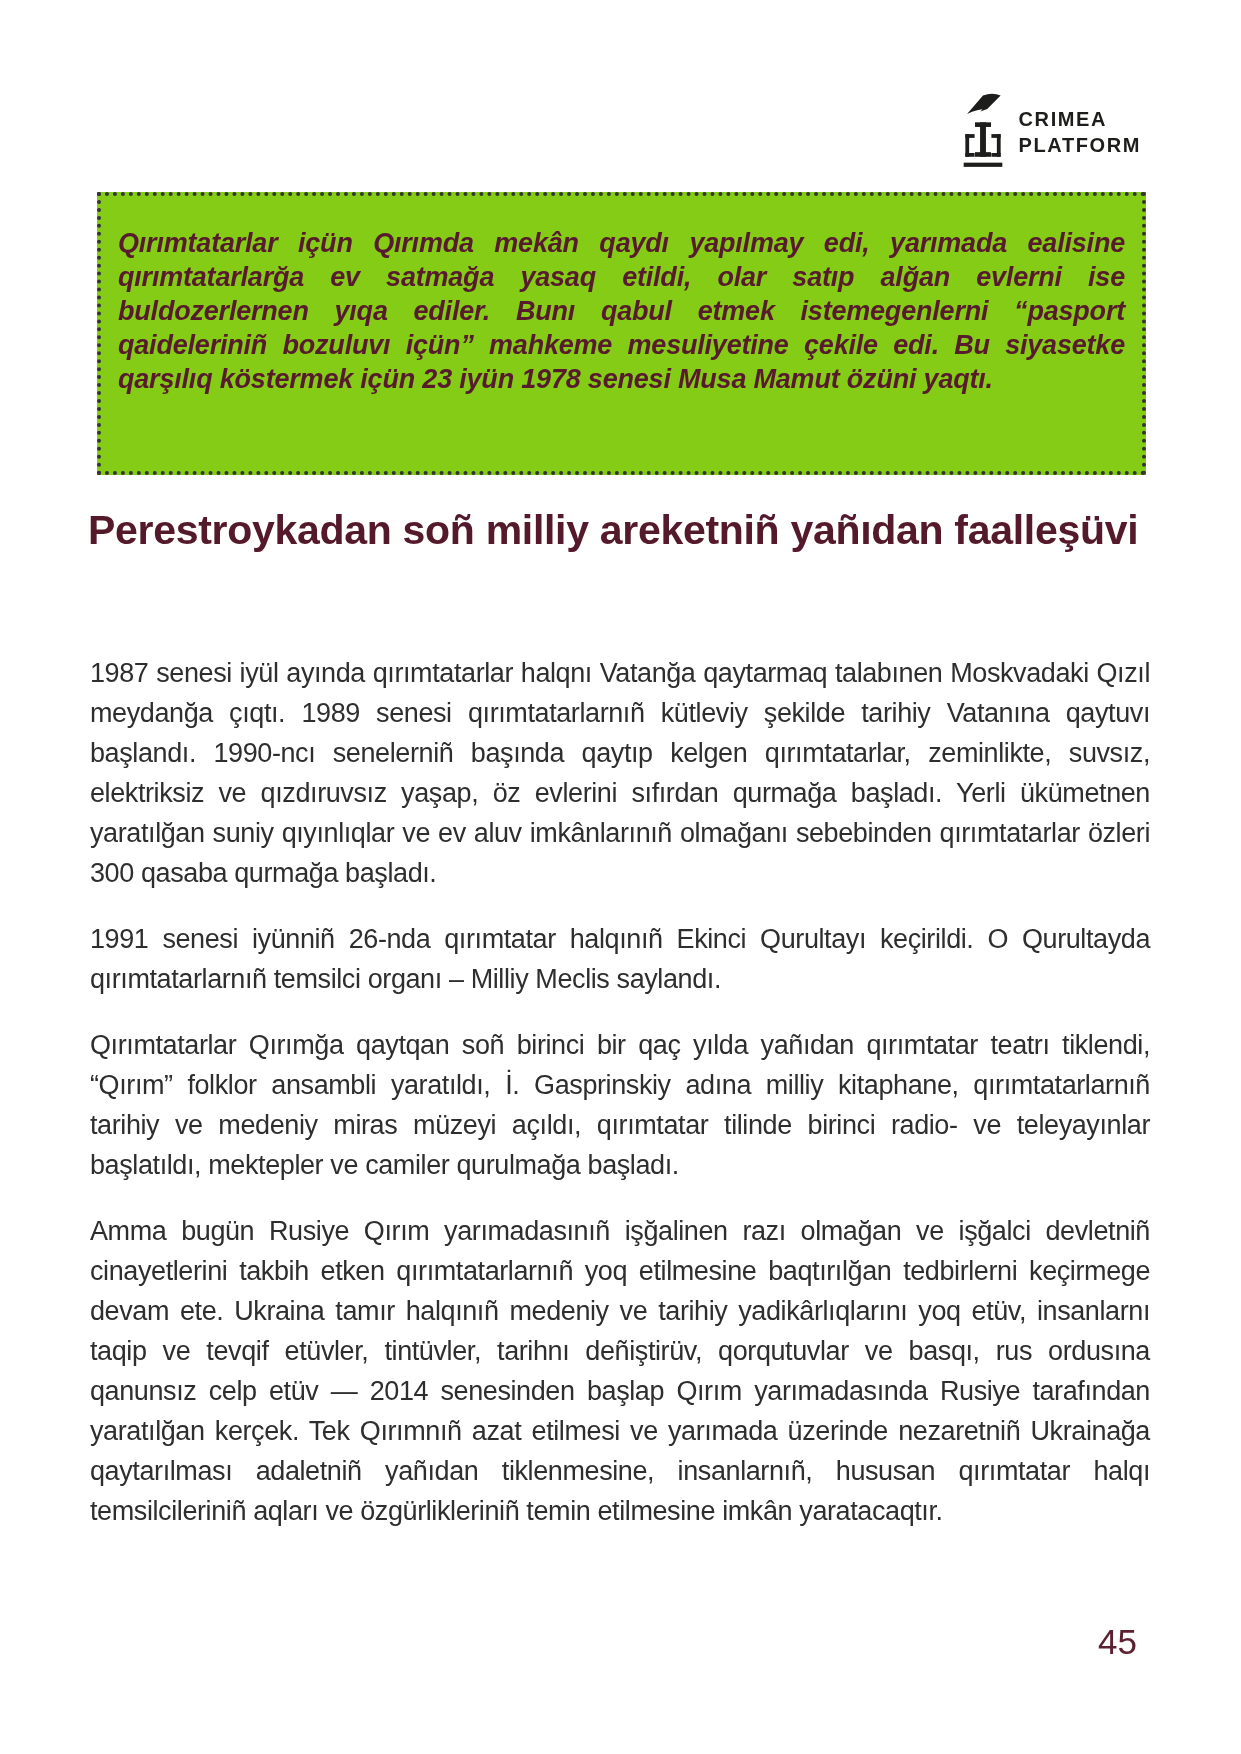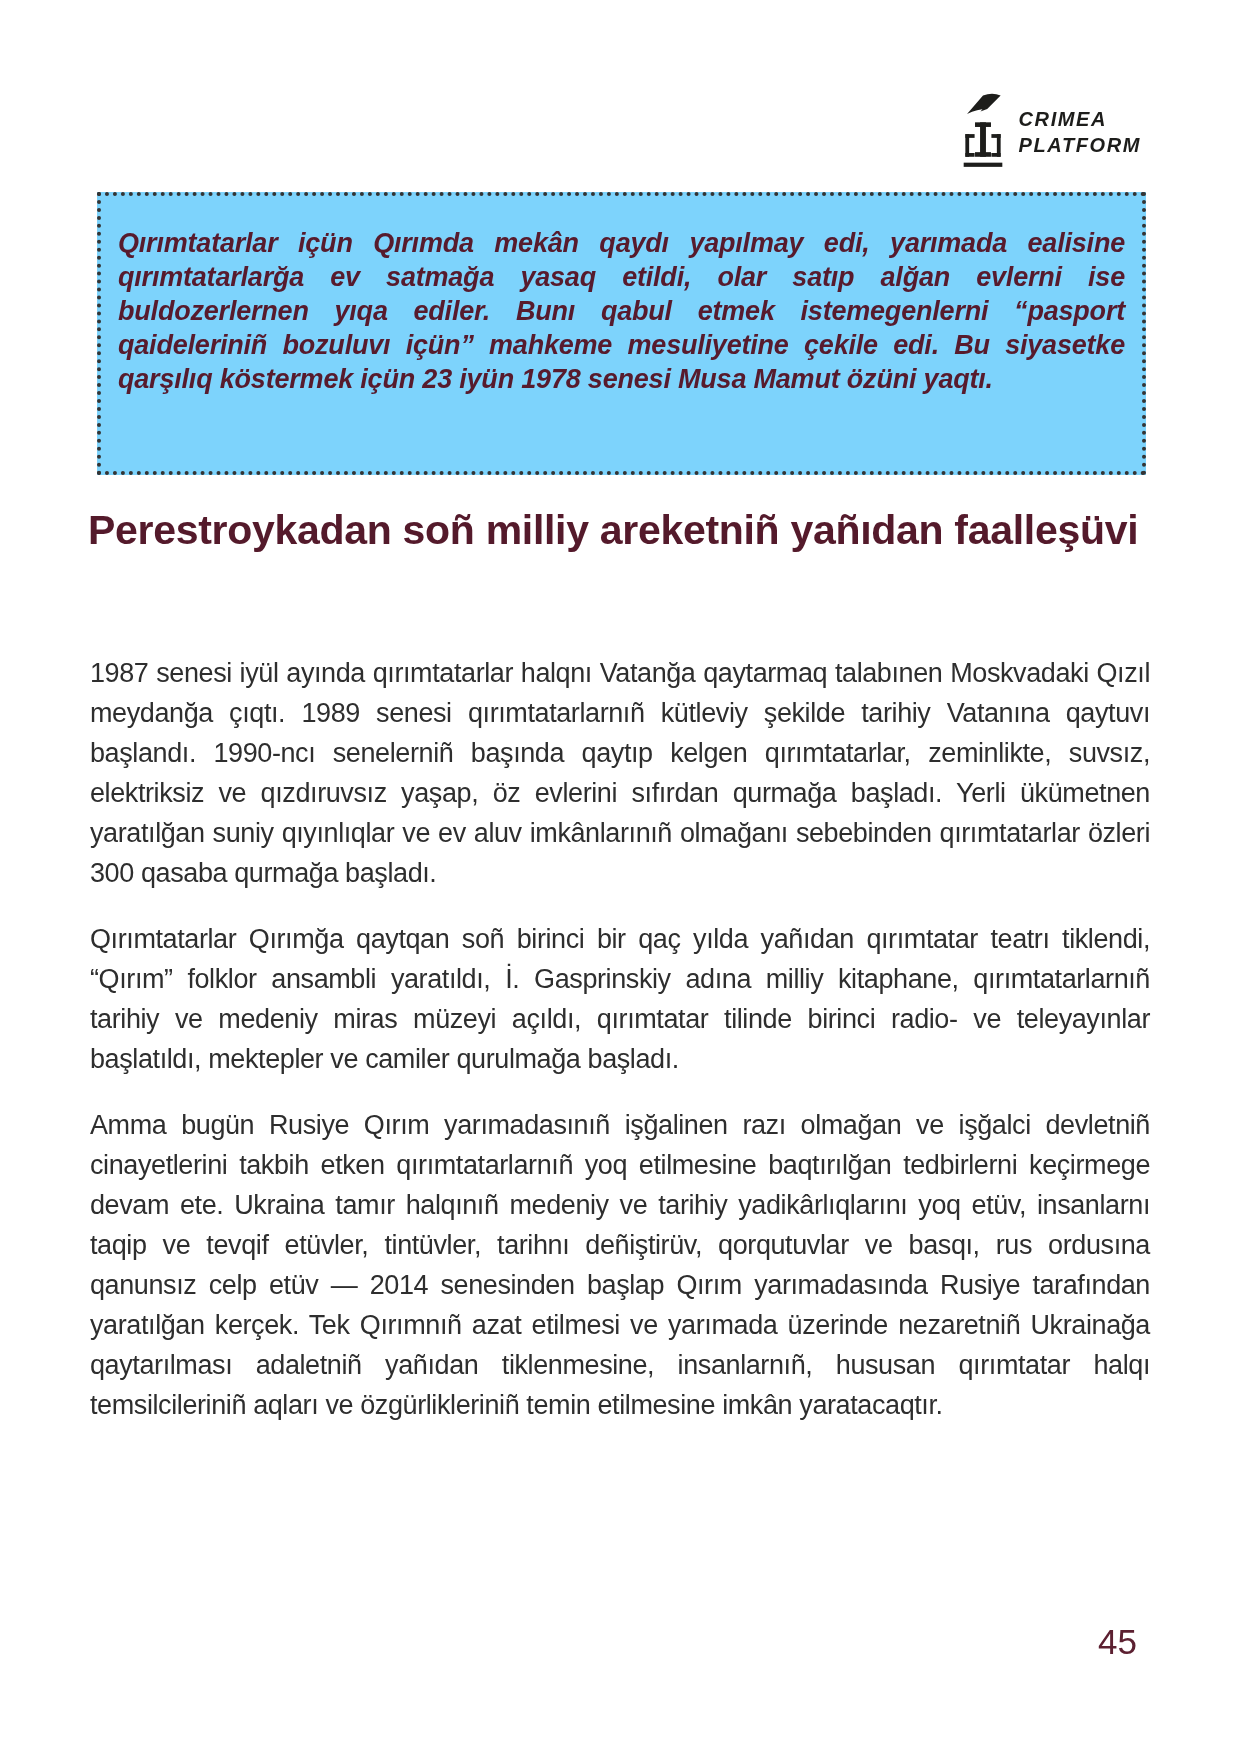--- a/index.html
+++ b/index.html
@@ -25,34 +25,33 @@
   .logo-icon svg { display: block; }
   .logo-text {
     display: flex;
     flex-direction: column;
     justify-content: space-between;
     color: #1d1d1b;
     font-weight: 700;
     font-size: 20px;
     letter-spacing: 1.6px;
     line-height: 26px;
-    font-style: italic;
   }
 
   
   .quote-box {
     position: absolute;
     top: 192px;
     left: 97px;
     width: 1049px;
     min-height: 283px;
     box-sizing: border-box;
     border: 4px dotted #343434;
     padding: 30px 17px 26px 17px;
-    background: #7dd3fc;
+    background: #84cc16;
   }
   .quote-box p {
     margin: 0;
     font-style: italic;
     font-weight: 700;
     font-size: 27px;
     line-height: 34px;
     color: #571b2d;
     text-align: justify;
     letter-spacing: -0.2px;
@@ -133,19 +132,20 @@
   </header>
 
   <section class="quote-box">
     <p>Qırımtatarlar içün Qırımda mekân qaydı yapılmay edi, yarımada ealisine qırımtatarlarğa ev satmağa yasaq etildi, olar satıp alğan evlerni ise buldozerlernen yıqa ediler. Bunı qabul etmek istemegenlerni “pasport qaideleriniñ bozuluvı içün” mahkeme mesuliyetine çekile edi. Bu siyasetke qarşılıq köstermek içün 23 iyün 1978 senesi Musa Mamut özüni yaqtı.</p>
   </section>
 
   <h1 class="page-heading">Perestroykadan soñ milliy areketniñ yañıdan faalleşüvi</h1>
 
   <main class="body-text">
     <p>1987 senesi iyül ayında qırımtatarlar halqnı Vatanğa qaytarmaq talabınen Moskvadaki Qızıl meydanğa çıqtı. 1989 senesi qırımtatarlarnıñ kütleviy şekilde tarihiy Vatanına qaytuvı başlandı. 1990-ncı senelerniñ başında qaytıp kelgen qırımtatarlar, zeminlikte, suvsız, elektriksiz ve qızdıruvsız yaşap, öz evlerini sıfırdan qurmağa başladı. Yerli ükümetnen yaratılğan suniy qıyınlıqlar ve ev aluv imkânlarınıñ olmağanı sebebinden qırımtatarlar özleri 300 qasaba qurmağa başladı.</p>
+    <p>1991 senesi iyünniñ 26-nda qırımtatar halqınıñ Ekinci Qurultayı keçirildi. O Qurultayda qırımtatarlarnıñ temsilci organı – Milliy Meclis saylandı.</p>
     <p>Qırımtatarlar Qırımğa qaytqan soñ birinci bir qaç yılda yañıdan qırımtatar teatrı tiklendi, “Qırım” folklor ansambli yaratıldı, İ. Gasprinskiy adına milliy kitaphane, qırımtatarlarnıñ tarihiy ve medeniy miras müzeyi açıldı, qırımtatar tilinde birinci radio- ve teleyayınlar başlatıldı, mektepler ve camiler qurulmağa başladı.</p>
     <p>Amma bugün Rusiye Qırım yarımadasınıñ işğalinen razı olmağan ve işğalci devletniñ cinayetlerini takbih etken qırımtatarlarnıñ yoq etilmesine baqtırılğan tedbirlerni keçirmege devam ete. Ukraina tamır halqınıñ medeniy ve tarihiy yadikârlıqlarını yoq etüv, insanlarnı taqip ve tevqif etüvler, tintüvler, tarihnı deñiştirüv, qorqutuvlar ve basqı, rus ordusına qanunsız celp etüv  — 2014 senesinden başlap Qırım yarımadasında Rusiye tarafından yaratılğan kerçek. Tek Qırımnıñ azat etilmesi ve yarımada üzerinde nezaretniñ Ukrainağa qaytarılması adaletniñ yañıdan tiklenmesine, insanlarnıñ, hususan qırımtatar halqı temsilcileriniñ aqları ve özgürlikleriniñ temin etilmesine imkân yaratacaqtır.</p>
   </main>
 
   <div class="page-number">45</div>
 
 </div>
 
 </body></html>

